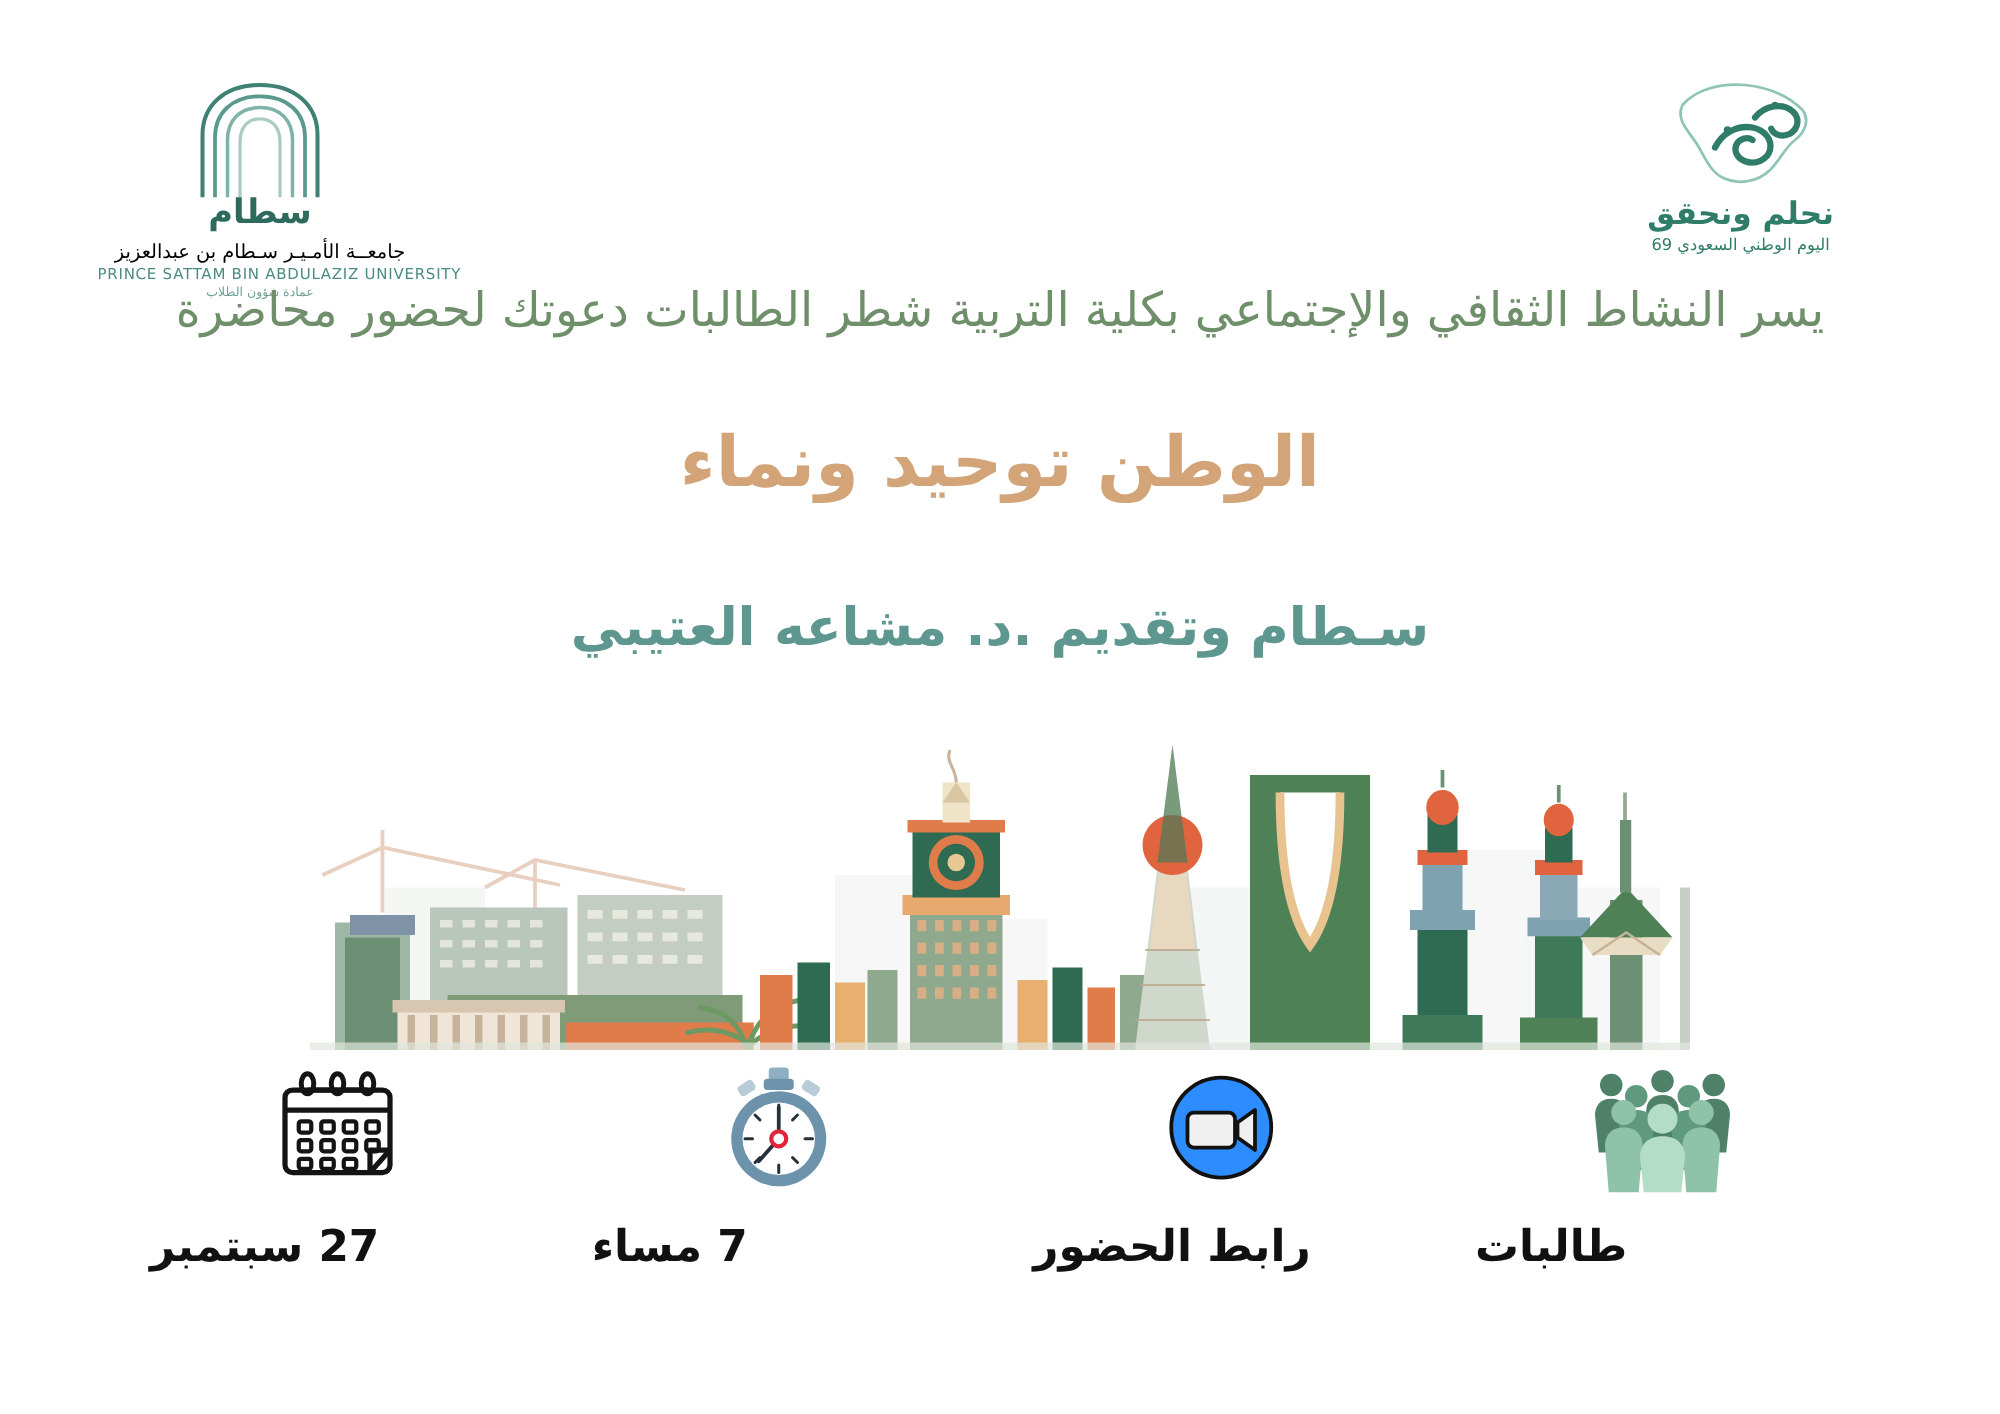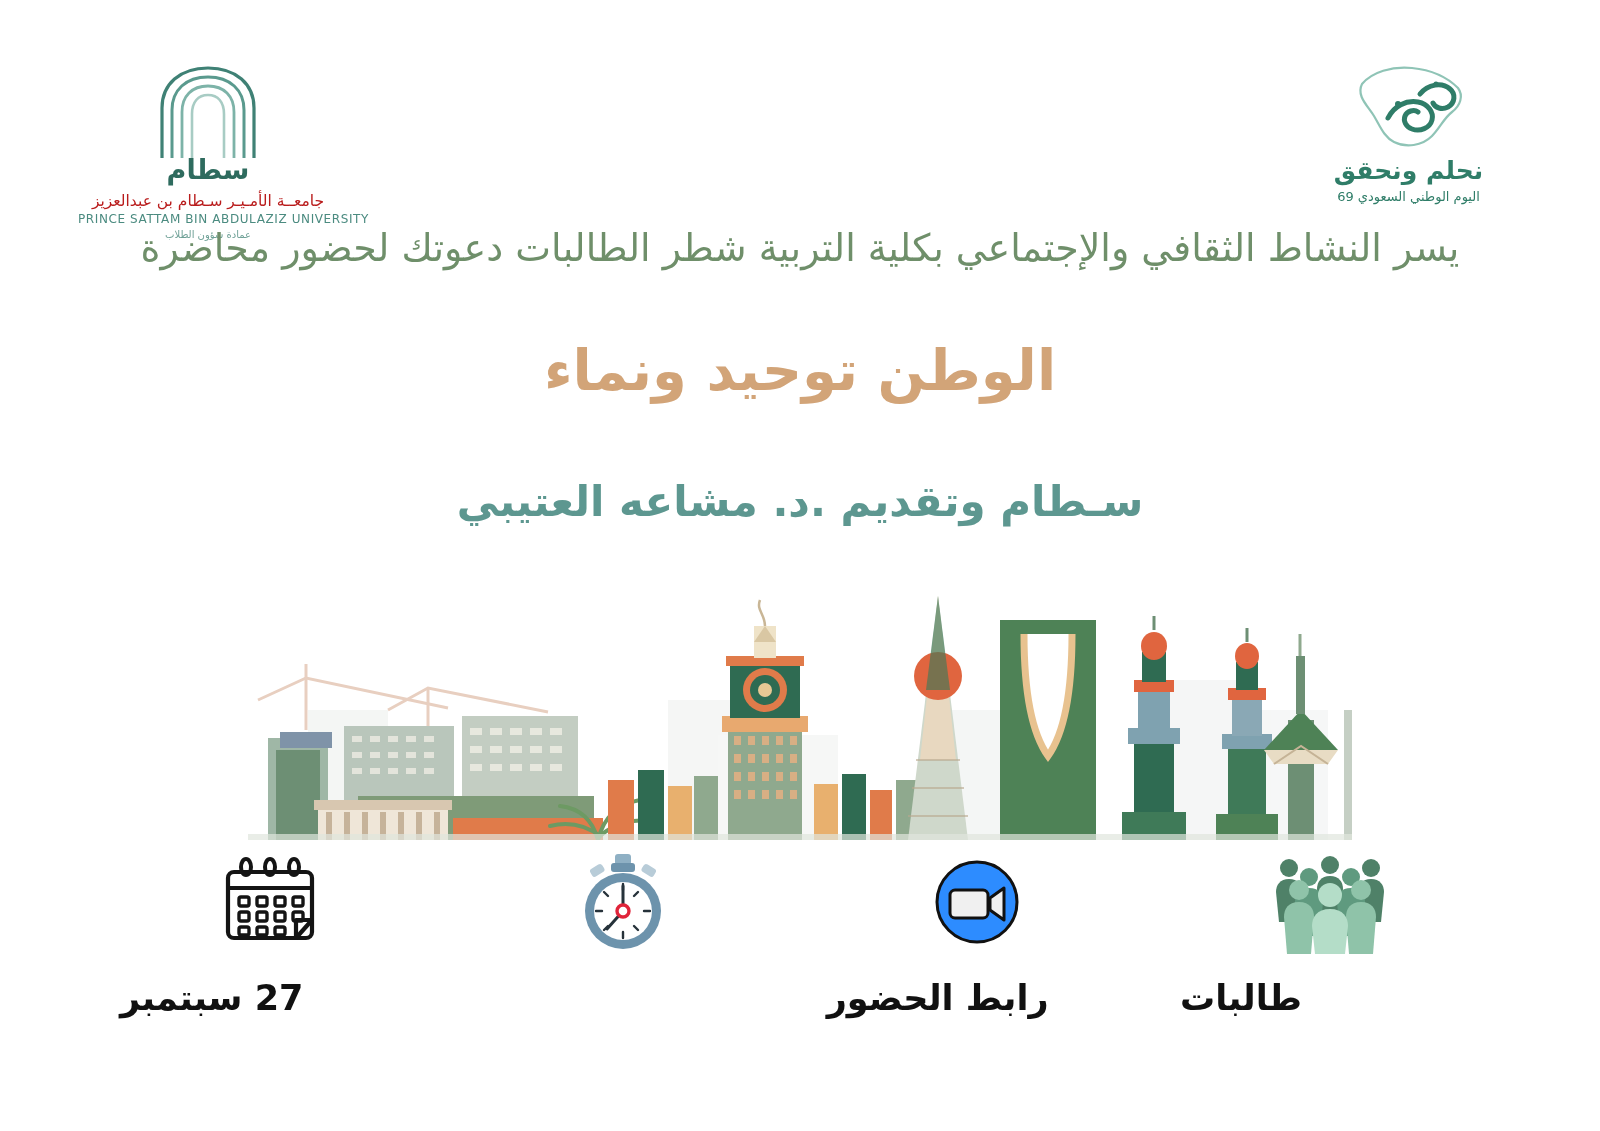--- a/index.html
+++ b/index.html
@@ -12,25 +12,25 @@
   }
   .poster{position:relative;width:1600px;height:1131px;background:#fff;}
 
   
   .logo-univ{position:absolute;left:78px;top:62px;width:260px;text-align:center;}
   .logo-univ .arch{height:96px;display:flex;align-items:flex-end;justify-content:center;}
   .logo-univ .wordmark{
     font-size:27px;letter-spacing:6px;color:#2e6b5e;font-weight:700;
     margin-top:-4px;
   }
-  .logo-univ .ar-name{font-size:15.5px;color:#b91c1c;letter-spacing:.5px;margin-top:7px;white-space:nowrap;}
+  .logo-univ .ar-name{font-size:15.5px;color:#000000;letter-spacing:.5px;margin-top:7px;white-space:nowrap;}
   .logo-univ .en-name{font-size:12px;color:#4b8b80;letter-spacing:.6px;margin-top:2px;white-space:nowrap;direction:ltr;}
   .logo-univ .sub-name{font-size:10px;color:#6fa197;letter-spacing:.4px;margin-top:3px;}
 
-  .logo-nd{position:absolute;right:74px;top:58px;width:235px;text-align:center;}
+  .logo-nd{position:absolute;right:90px;top:58px;width:235px;text-align:center;}
   .logo-nd .mark{height:96px;display:flex;align-items:center;justify-content:center;}
   .logo-nd .nd-title{font-size:25px;color:#2f7d68;font-weight:700;letter-spacing:5px;margin-top:2px;}
   .logo-nd .nd-sub{font-size:13px;color:#2f7d68;letter-spacing:2px;margin-top:4px;}
 
   
   .invite-line{
     position:absolute;left:0;right:0;top:226px;
     text-align:center;
     font-size:38px;
     color:#6f8f6a;
@@ -354,20 +354,21 @@
             <path d="M33 42 L37 46"></path>
               <path d="M67 42 L63 46"></path>
             <path d="M33 80 L37 76"></path>
               <path d="M67 80 L63 76"></path>
           </g>
           <path d="M52 61 V36" stroke="#26323a" stroke-width="3" stroke-linecap="round"></path>
           <path d="M52 61 L36 79" stroke="#26323a" stroke-width="3" stroke-linecap="round"></path>
           <circle cx="52" cy="61" r="6" fill="#ffffff" stroke="#e0243a" stroke-width="3.4"></circle>
         </svg>
       </div>
+      <div class="info-label">7 مساء</div>
     </div>
 
     <div class="info-item">
       <div class="info-icon">
         <svg width="104" height="104" viewBox="0 0 104 104" aria-hidden="true">
           <circle cx="52" cy="52" r="40" fill="#2D8CFF" stroke="#111" stroke-width="3"></circle>
           <path d="M30 40 h28 a5 5 0 0 1 5 5 v18 a5 5 0 0 1 -5 5 h-28 a5 5 0 0 1 -5 -5 v-18 a5 5 0 0 1 5 -5 z" fill="#f0f0f0" stroke="#111" stroke-width="3"></path>
           <path d="M65 48 L79 38 v32 L65 60 Z" fill="#f0f0f0" stroke="#111" stroke-width="3" stroke-linejoin="round"></path>
         </svg>
       </div>

